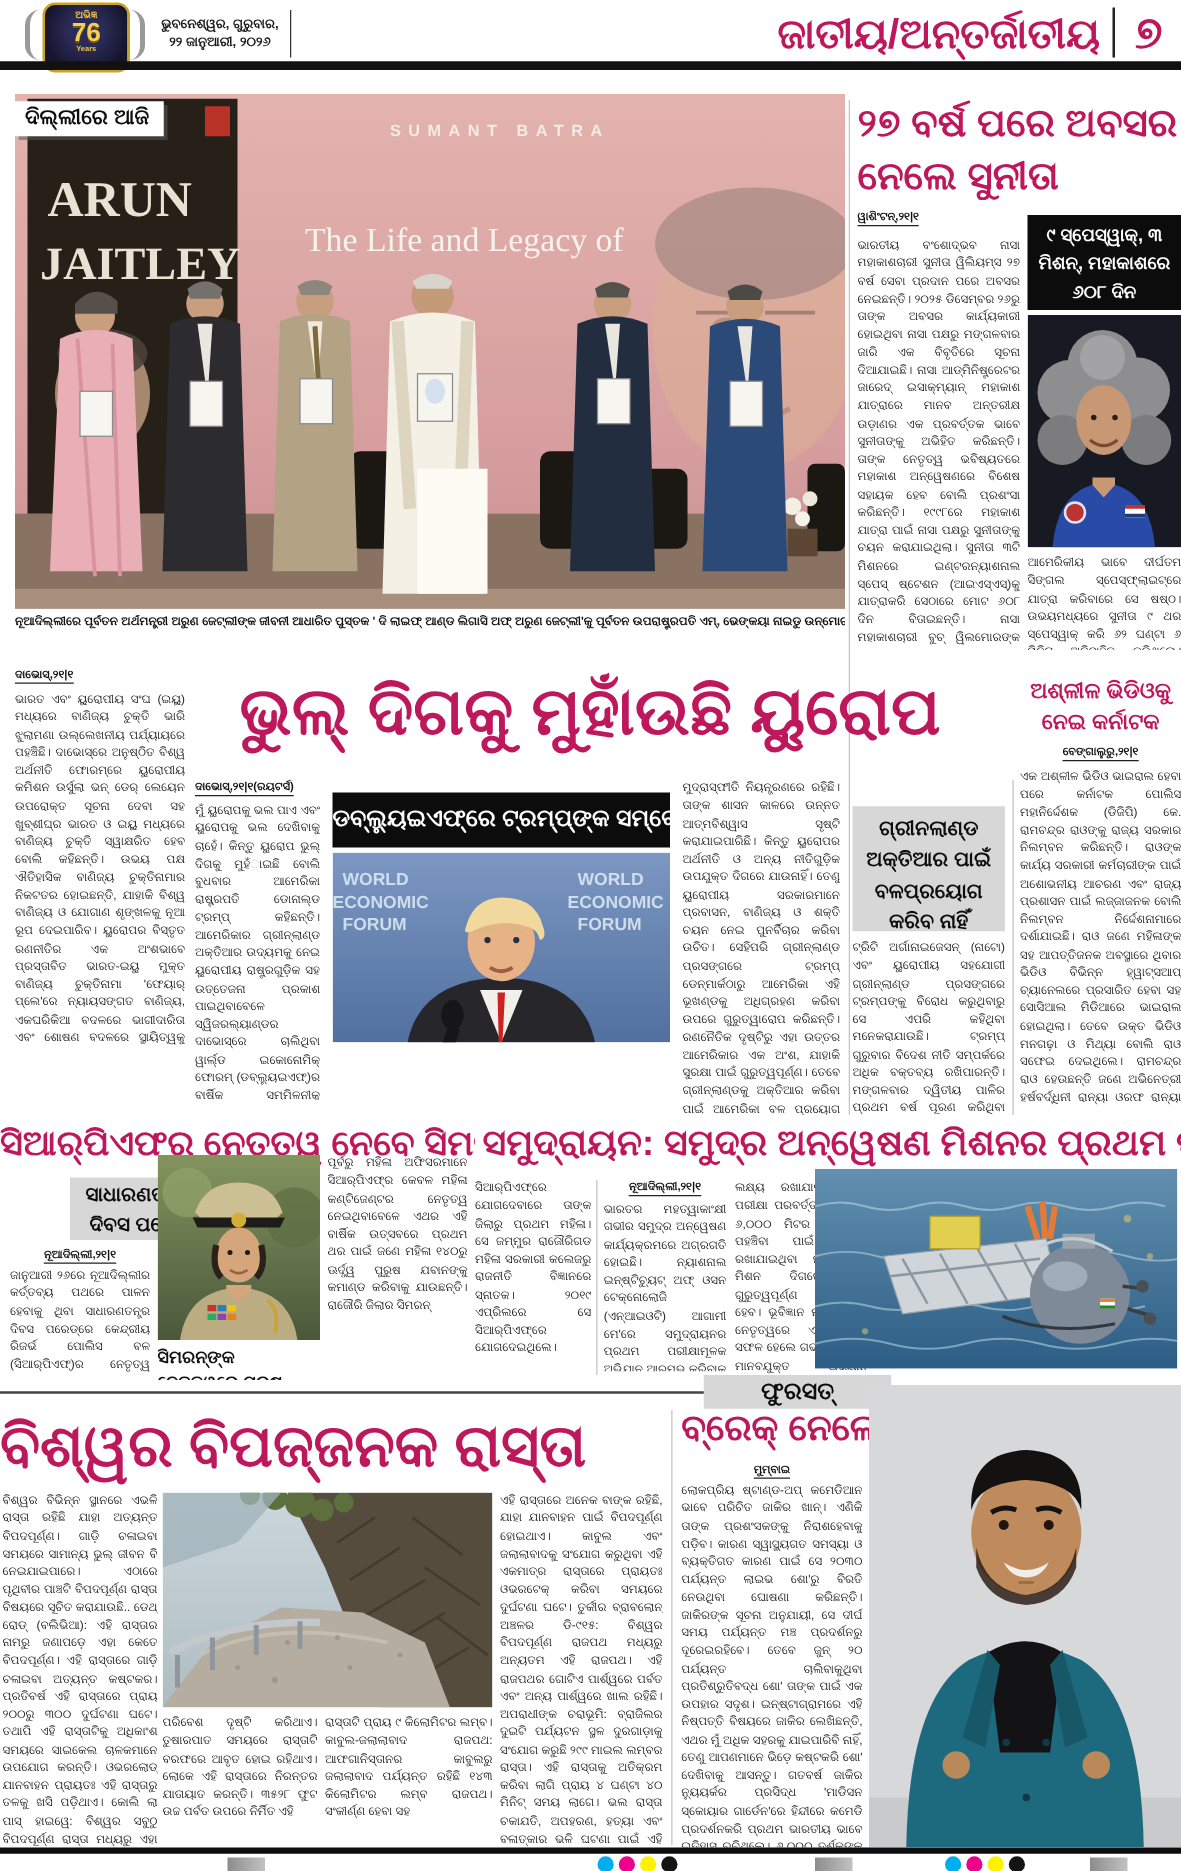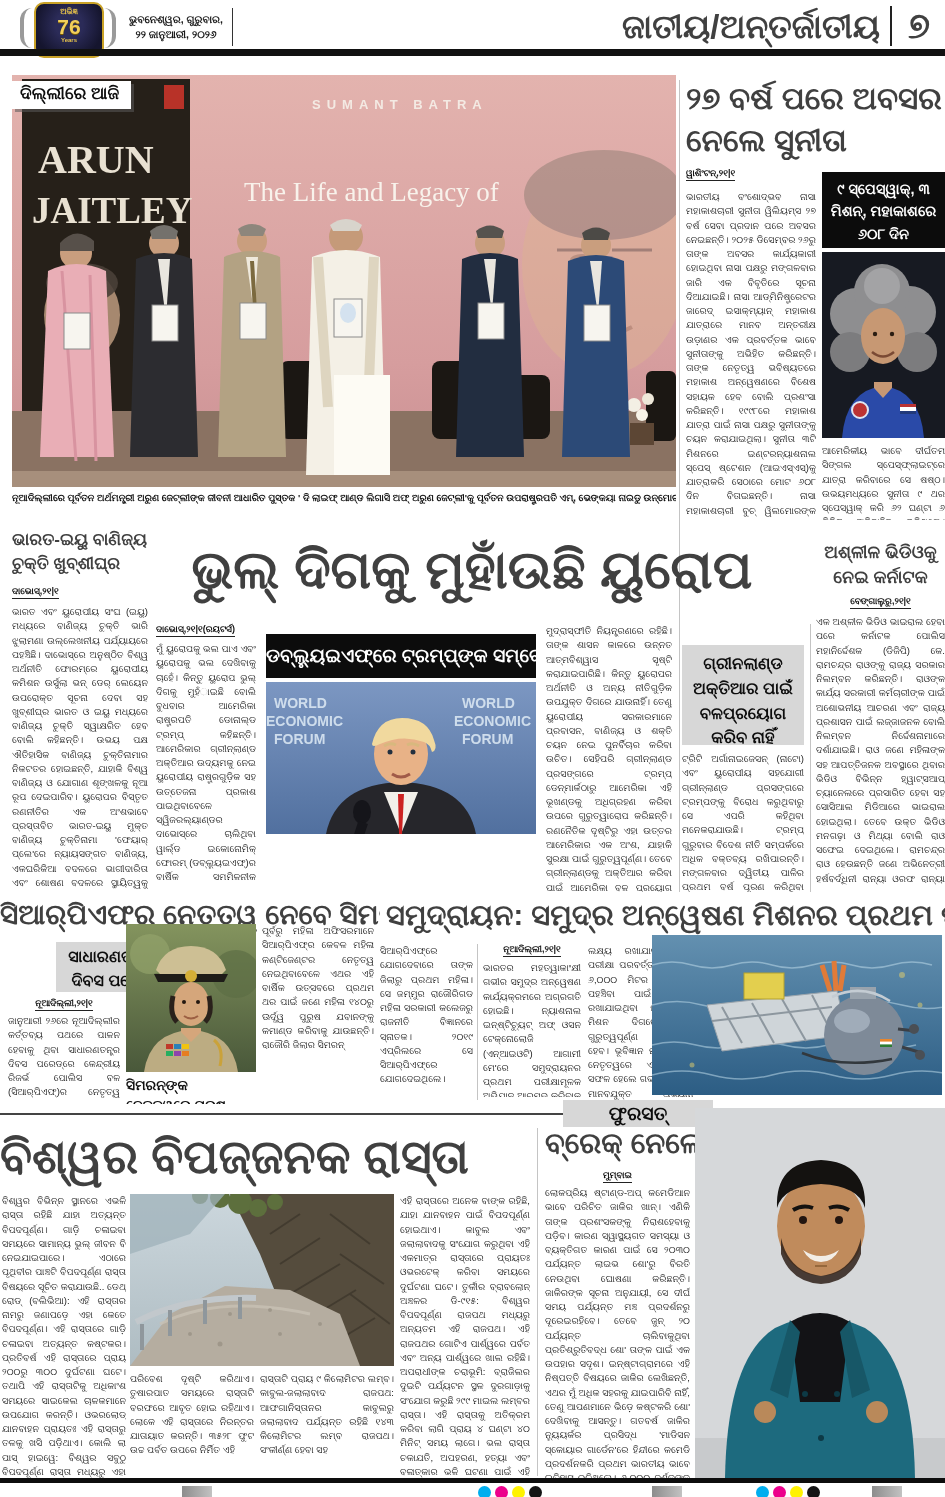--- a/index.html
+++ b/index.html
@@ -2,21 +2,21 @@
 <html><head>
 <meta charset="utf-8">
 <style>
   html,body{margin:0;padding:0;background:#f2f2f2;}
   #page{position:relative;width:945px;height:1497px;background:#fff;overflow:hidden;
         font-family:"Liberation Sans",sans-serif;color:#141414;}
   .abs{position:absolute;}
   .body-txt{font-size:9.5px;line-height:1.5;text-align:justify;color:#1c1c1c;overflow:hidden;}
   .dateline{font-size:9px;font-weight:bold;color:#111;}
   .dateline span{display:inline-block;border-bottom:1px solid #222;padding-bottom:1px;}
-  .hl{font-weight:bold;color:#404040;overflow:hidden;}
+  .hl{font-weight:bold;color:#be185d;overflow:hidden;}
   .graybox{background:#d7d7d7;color:#0d0d0d;font-weight:bold;text-align:center;overflow:hidden;}
   .blackbox{background:#0c0c0c;color:#fff;font-weight:bold;text-align:center;overflow:hidden;}
   .vrule{position:absolute;width:1px;background:#c4c4c4;}
   .caption{font-size:14px;font-weight:bold;color:#111;overflow:hidden;}
   svg text{font-family:"Liberation Sans",sans-serif;}
   .serif{font-family:"Liberation Serif",serif;}
 </style>
 </head>
 <body>
 
@@ -172,21 +172,20 @@
         <rect x="78" y="152" width="16" height="10" fill="#fff"></rect>
           <rect x="78" y="152" width="16" height="3" fill="#b33"></rect>
           <rect x="78" y="159" width="16" height="3" fill="#223a7a"></rect>
         <path d="M61 146 v40" stroke="#1d3residents070" stroke-width="2"></path>
       </svg>
     </div>
     <div class="abs body-txt" style="left:136px;top:366px;width:123px;height:76px;">ଆମେରିକୀୟ ଭାବେ ଦୀର୍ଘତମ ସିଙ୍ଗଲ ସ୍ପେସ୍‌ଫ୍ଲାଇଟ୍‌ରେ ଯାତ୍ରା କରିବାରେ ସେ ଷଷ୍ଠ। ଉଭୟମଧ୍ୟରେ ସୁନୀତା ୯ ଥର ସ୍ପେସ୍‌ୱାକ୍ କରି ୬୨ ଘଣ୍ଟା ୬ ମିନିଟ୍ ଅତିବାହିତ କରିଥିଲେ। ମହାକାଶରେ ମାରାଥନ୍ କରିବାରେ ମଧ୍ୟ ସେ ପ୍ରଥମା।</div>
   </div>
 
   <div class="abs" style="left:12px;top:528px;width:136px;height:364px;">
-    <div class="hl" style="font-size:17px;line-height:1.4;height:52px;">ଭାରତ-ଇୟୁ ବାଣିଜ୍ୟ ଚୁକ୍ତି ଖୁବ୍‌ଶୀଘ୍ର</div>
     <div class="dateline" style="margin:6px 0 6px 0;"><span>ଦାଭୋସ୍,୨୧|୧</span></div>
     <div class="body-txt" style="height:284px;">ଭାରତ ଏବଂ ୟୁରୋପୀୟ ସଂଘ (ଇୟୁ) ମଧ୍ୟରେ ବାଣିଜ୍ୟ ଚୁକ୍ତି ଭାରି ଝୁଲାମଣା ଉଲ୍ଲେଖନୀୟ ପର୍ଯ୍ୟାୟରେ ପହଞ୍ଚିଛି। ଦାଭୋସ୍‌ରେ ଅନୁଷ୍ଠିତ ବିଶ୍ୱ ଅର୍ଥନୀତି ଫୋରମ୍‌ରେ ୟୁରୋପୀୟ କମିଶନ ଉର୍ସୁଲା ଭନ୍ ଡେର୍ ଲେୟେନ ଉପରୋକ୍ତ ସୂଚନା ଦେବା ସହ ଖୁବ୍‌ଶୀଘ୍ର ଭାରତ ଓ ଇୟୁ ମଧ୍ୟରେ ବାଣିଜ୍ୟ ଚୁକ୍ତି ସ୍ୱାକ୍ଷରିତ ହେବ ବୋଲି କହିଛନ୍ତି। ଉଭୟ ପକ୍ଷ ଐତିହାସିକ ବାଣିଜ୍ୟ ଚୁକ୍ତିନାମାର ନିକଟତର ହୋଇଛନ୍ତି, ଯାହାକି ବିଶ୍ୱ ବାଣିଜ୍ୟ ଓ ଯୋଗାଣ ଶୃଙ୍ଖଳକୁ ନୂଆ ରୂପ ଦେଇପାରିବ। ୟୁରୋପର ବିସ୍ତୃତ ରଣନୀତିର ଏକ ଅଂଶଭାବେ ପ୍ରସ୍ତାବିତ ଭାରତ-ଇୟୁ ମୁକ୍ତ ବାଣିଜ୍ୟ ଚୁକ୍ତିନାମା 'ଫେୟାର୍ ପ୍ଲେ'ରେ ନ୍ୟାୟସଙ୍ଗତ ବାଣିଜ୍ୟ, ଏକଘରିକିଆ ବଦଳରେ ଭାଗୀଦାରିତା ଏବଂ ଶୋଷଣ ବଦଳରେ ସ୍ଥାୟିତ୍ୱକୁ ପ୍ରୋତ୍ସାହନ ଦେବ ବୋଲି ସେ କହିଛନ୍ତି।</div>
   </div>
 
   <div class="abs hl" style="left:152px;top:524px;width:640px;height:92px;font-size:53px;text-align:center;line-height:92px;white-space:nowrap;">ଭୁଲ୍ ଦିଗକୁ ମୁହାଁଉଛି ୟୁରୋପ</div>
 
   <div class="abs" style="left:156px;top:624px;width:100px;height:268px;">
     <div class="dateline" style="margin-bottom:5px;"><span>ଦାଭୋସ୍,୨୧|୧(ରୟଟର୍ସ)</span></div>
     <div class="body-txt" style="height:238px;">ମୁଁ ୟୁରୋପକୁ ଭଲ ପାଏ ଏବଂ ୟୁରୋପକୁ ଭଲ ଦେଖିବାକୁ ଚାହେଁ। କିନ୍ତୁ ୟୁରୋପ ଭୁଲ୍ ଦିଗକୁ ମୁହଁାଇଛି ବୋଲି ବୁଧବାର ଆମେରିକା ରାଷ୍ଟ୍ରପତି ଡୋନାଲ୍ଡ ଟ୍ରମ୍ପ୍ କହିଛନ୍ତି। ଆମେରିକାର ଗ୍ରୀନ୍‌ଲାଣ୍ଡ ଅକ୍ତିଆର ଉଦ୍ୟମକୁ ନେଇ ୟୁରୋପୀୟ ରାଷ୍ଟ୍ରଗୁଡ଼ିକ ସହ ଉତ୍ତେଜନା ପ୍ରକାଶ ପାଇଥିବାବେଳେ ସ୍ୱିଜରଲ୍ୟାଣ୍ଡର ଦାଭୋସ୍‌ରେ ଚାଲିଥିବା ୱାର୍ଲ୍ଡ ଇକୋନୋମିକ୍ ଫୋରମ୍ (ଡବ୍ଲ୍ୟୁଇଏଫ୍)ର ବାର୍ଷିକ ସମ୍ମିଳନୀକୁ ସମ୍ବୋଧିତକରି ଟ୍ରମ୍ପ୍ ଏଭଳି ମନ୍ତବ୍ୟ ଦେଇଛନ୍ତି। ବିଶ୍ୱନେତାମାନଙ୍କୁ ସମ୍ବୋଧିତ କରି ଟ୍ରମ୍ପ୍ କହିଛନ୍ତି, ଆମେରିକା ବିଶ୍ୱ</div>
   </div>

